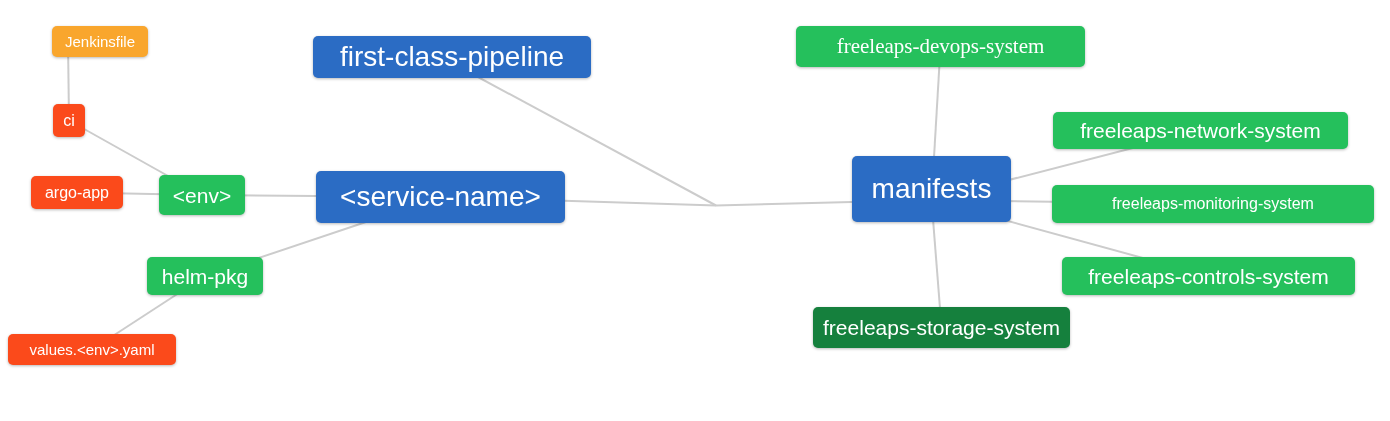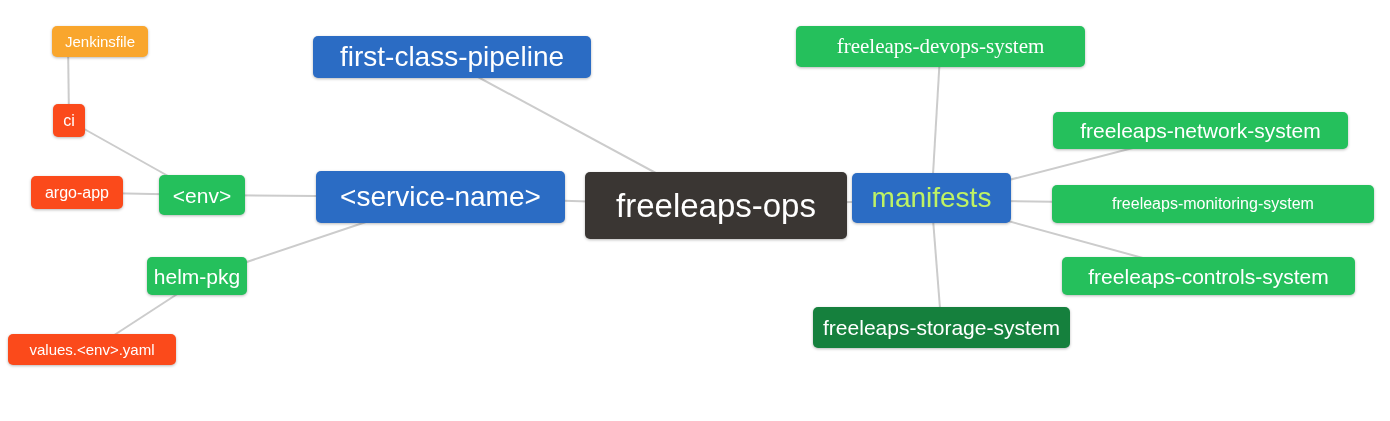--- a/index.html
+++ b/index.html
@@ -57,26 +57,25 @@
       <line x1="202" y1="195" x2="77" y2="192.5" stroke="#cccccc" stroke-width="2"></line>
       <line x1="69" y1="120.5" x2="68" y2="41.5" stroke="#cccccc" stroke-width="2"></line>
       <line x1="205" y1="276" x2="92" y2="349.5" stroke="#cccccc" stroke-width="2"></line>
       <line x1="931.5" y1="200" x2="940.5" y2="46.5" stroke="#cccccc" stroke-width="2"></line>
       <line x1="931.5" y1="200" x2="1200.5" y2="130.5" stroke="#cccccc" stroke-width="2"></line>
       <line x1="931.5" y1="200" x2="1213" y2="204" stroke="#cccccc" stroke-width="2"></line>
       <line x1="931.5" y1="200" x2="1208.5" y2="276" stroke="#cccccc" stroke-width="2"></line>
       <line x1="931.5" y1="200" x2="941.5" y2="327.5" stroke="#cccccc" stroke-width="2"></line>
     </svg>
   <div class="nodes-layer">
-      <div class="node" style="left: 585px; top: 172px; width: 262px; height: 67px; font-size: 33px; background: rgb(58, 54, 51); color: rgb(255, 255, 255);">freeleaps-ops</div>
       <div class="node" style="left: 316px; top: 171px; width: 249px; height: 52px; font-size: 28px; background: rgb(43, 108, 196); color: rgb(255, 255, 255);">&lt;service-name&gt;</div>
       <div class="node" style="left: 313px; top: 36px; width: 278px; height: 42px; font-size: 28px; background: rgb(43, 108, 196); color: rgb(255, 255, 255);">first-class-pipeline</div>
-      <div class="node" style="left: 852px; top: 173px; width: 159px; height: 50px; font-size: 28px; background: rgb(43, 108, 196); color: #bef264;">manifests</div>
+      <div class="node" style="left: 852px; top: 156px; width: 159px; height: 66px; font-size: 28px; background: rgb(43, 108, 196); color: #ffffff;">manifests</div>
       <div class="node" style="left: 159px; top: 175px; width: 86px; height: 40px; font-size: 21px; background: rgb(37, 192, 92); color: rgb(255, 255, 255);">&lt;env&gt;</div>
-      <div class="node" style="left: 147px; top: 257px; width: 100px; height: 38px; font-size: 21px; background: rgb(37, 192, 92); color: rgb(255, 255, 255);">helm-pkg</div>
+      <div class="node" style="left: 147px; top: 257px; width: 116px; height: 38px; font-size: 21px; background: rgb(37, 192, 92); color: rgb(255, 255, 255);">helm-pkg</div>
       <div class="node" style="left: 53px; top: 104px; width: 32px; height: 33px; font-size: 16px; background: rgb(251, 74, 27); color: rgb(255, 255, 255);">ci</div>
       <div class="node" style="left: 31px; top: 176px; width: 92px; height: 33px; font-size: 16px; background: rgb(251, 74, 27); color: rgb(255, 255, 255);">argo-app</div>
       <div class="node" style="left: 8px; top: 334px; width: 168px; height: 31px; font-size: 15px; background: rgb(251, 74, 27); color: rgb(255, 255, 255);">values.&lt;env&gt;.yaml</div>
       <div class="node" style="left: 20px; top: 26px; width: 96px; height: 31px; font-size: 15px; background: rgb(249, 166, 45); color: rgb(255, 255, 255); margin-left: 32px;">Jenkinsfile</div>
       <div class="node" style="left: 796px; top: 26px; width: 289px; height: 41px; font-size: 21px; background: rgb(37, 192, 92); color: rgb(255, 255, 255); font-family: Liberation Serif, serif;">freeleaps-devops-system</div>
       <div class="node" style="left: 1053px; top: 112px; width: 295px; height: 37px; font-size: 21px; background: rgb(37, 192, 92); color: rgb(255, 255, 255);">freeleaps-network-system</div>
       <div class="node" style="left: 1052px; top: 185px; width: 322px; height: 38px; font-size: 16px; background: rgb(37, 192, 92); color: rgb(255, 255, 255);">freeleaps-monitoring-system</div>
       <div class="node" style="left: 1062px; top: 257px; width: 293px; height: 38px; font-size: 21px; background: rgb(37, 192, 92); color: rgb(255, 255, 255);">freeleaps-controls-system</div>
       <div class="node" style="left: 813px; top: 307px; width: 257px; height: 41px; font-size: 21px; background: #15803d; color: rgb(255, 255, 255);">freeleaps-storage-system</div>
     </div>

